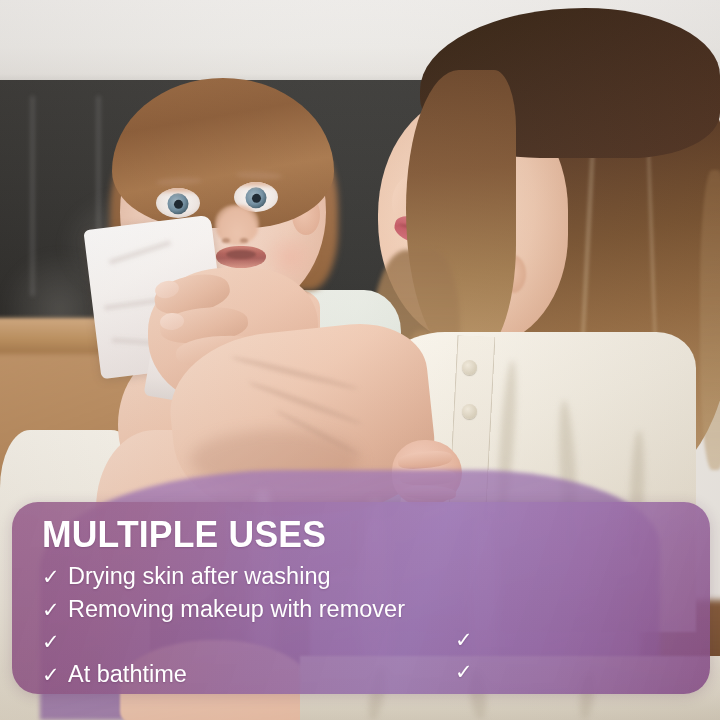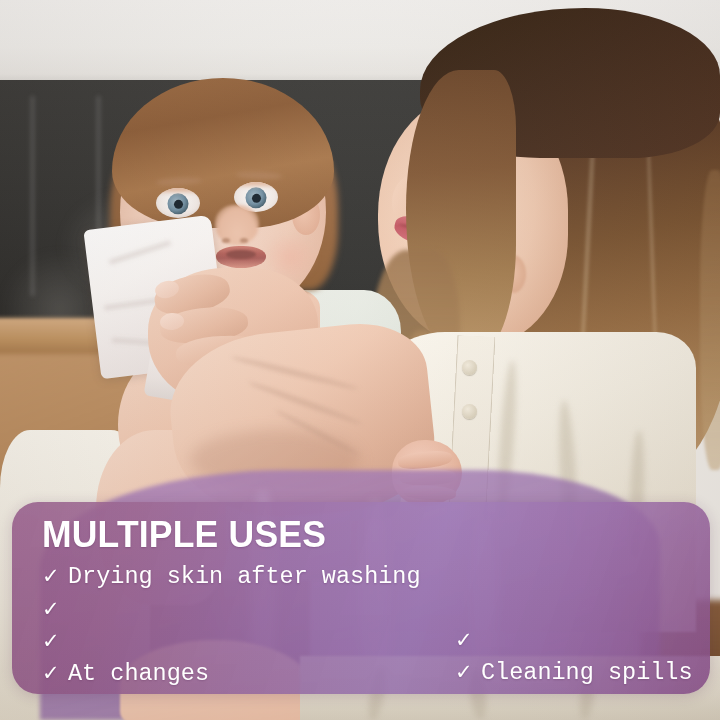--- a/index.html
+++ b/index.html
@@ -422,21 +422,21 @@
   }
   .check {
     display:inline-block;
     width:26px;
     flex:0 0 26px;
     font-size:21px;
     line-height:32px;
     color:#ffffff;
     font-weight:normal;
   }
-  .item-label { display:inline-block;font-family:Liberation Mono, monospace; }
+  .item-label { display:inline-block; }
 </style>
 </head>
 <body>
 
 <div id="stage">
 
   <div class="photo">
 
     <div class="wall-top"></div>
     <div class="dark-cabinet"></div>
@@ -564,37 +564,37 @@
 
       <div class="columns">
 
         <div class="col-left">
           <div class="item">
             <span class="check">✓</span>
             <span class="item-label">Drying skin after washing</span>
           </div>
           <div class="item">
             <span class="check">✓</span>
+            <span class="item-label">Removing makeup with remover</span>
           </div>
           <div class="item">
             <span class="check">✓</span>
           </div>
           <div class="item">
             <span class="check">✓</span>
-            <span class="item-label">At changes</span>
+            <span class="item-label">At bathtime</span>
           </div>
         </div>
 
         <div class="col-right">
           <div class="item">
             <span class="check">✓</span>
           </div>
           <div class="item">
             <span class="check">✓</span>
-            <span class="item-label">Cleaning spills</span>
           </div>
         </div>
 
       </div>
     </div>
   </div>
 
 </div>
 
 </body></html>

